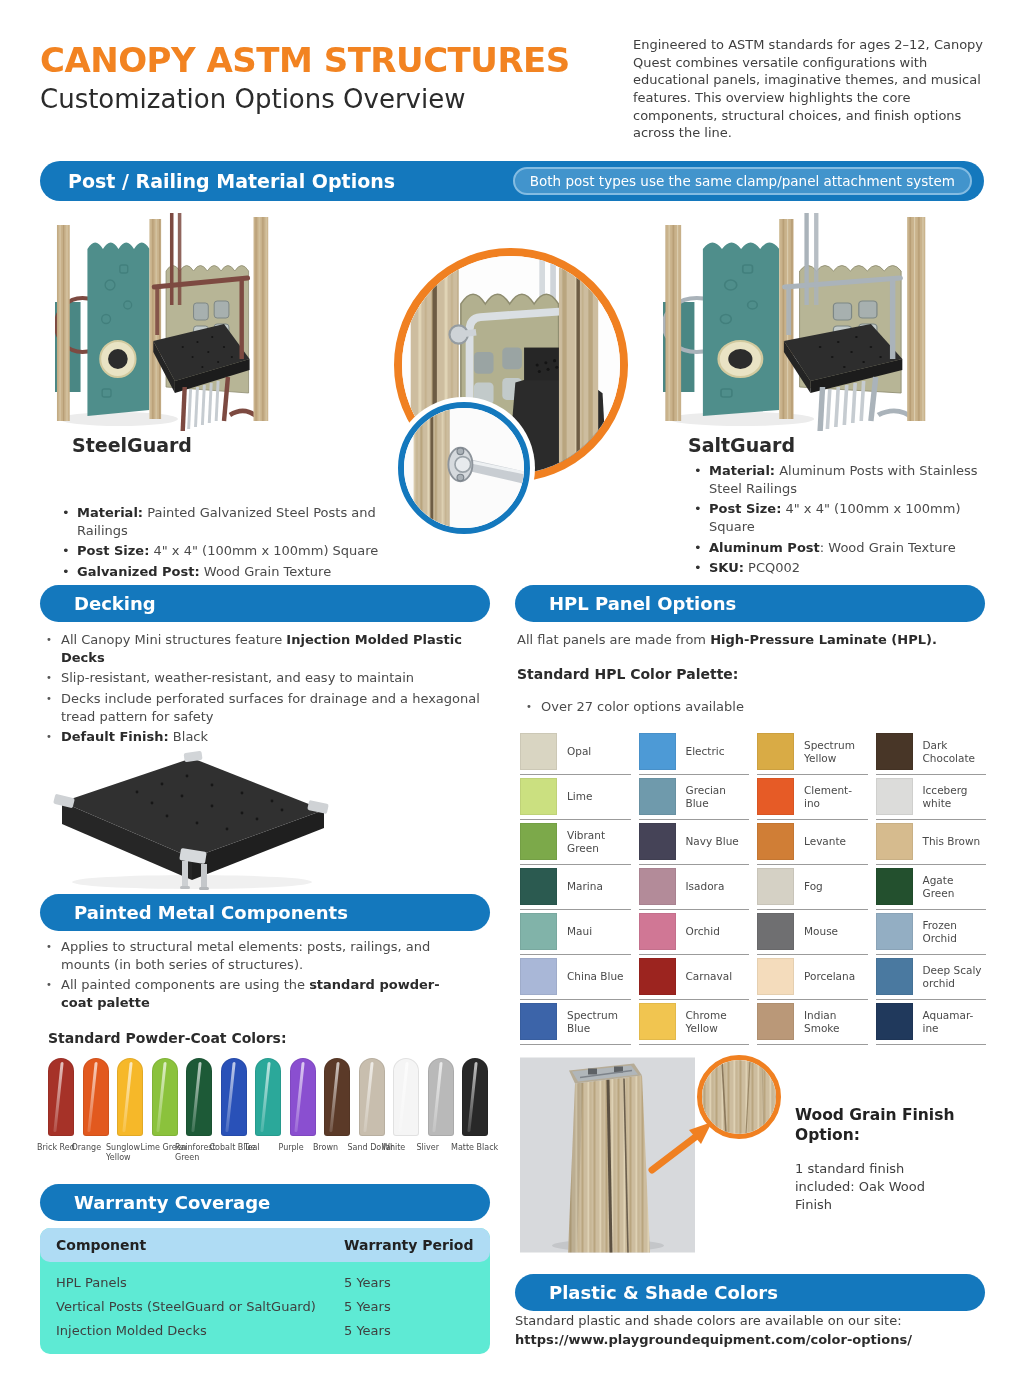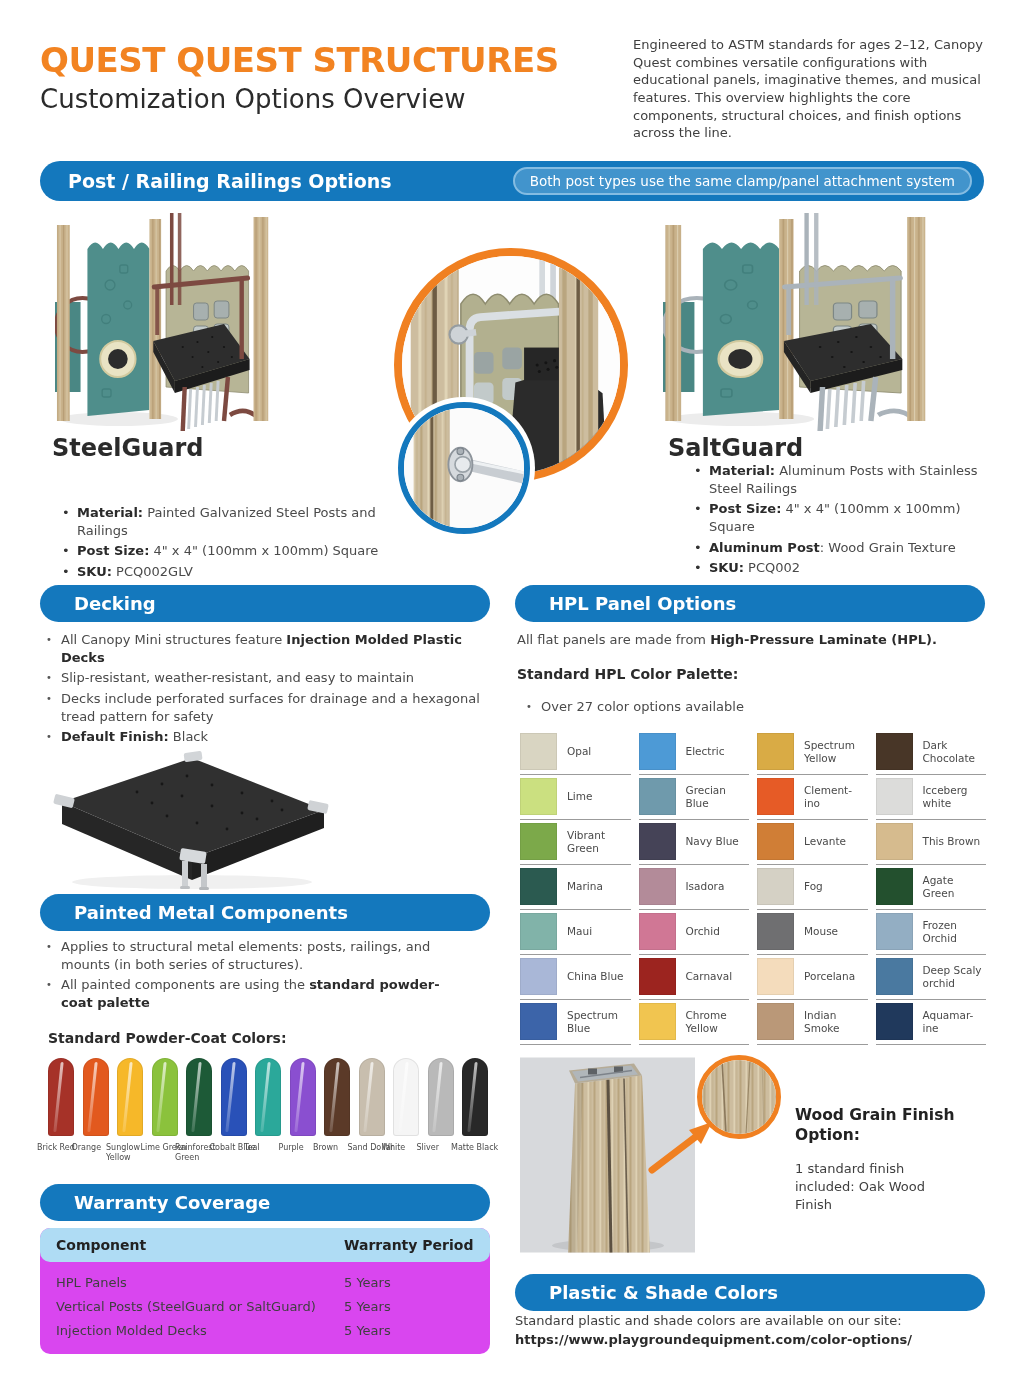--- a/index.html
+++ b/index.html
@@ -15,21 +15,21 @@
   
   .banner{background:#1478bd;color:#fff;font-weight:700;border-radius:20px;
           display:flex;align-items:center;box-sizing:border-box;}
   .banner-lg{height:40px;font-size:19px;padding-left:28px;}
   .banner-sm{height:37px;font-size:18px;padding-left:34px;border-radius:18.5px;}
   .pill{position:absolute;right:12px;top:6px;height:28px;line-height:24px;
         background:#4294cc;border:2px solid #84bce2;border-radius:15px;
         padding:0 15px;font-size:13.5px;font-weight:400;box-sizing:border-box;color:#fff;white-space:nowrap;}
 
   
-  .prod-title{font-size:24px;font-weight:700;color:#2b2b2b;}
+  .prod-title{font-size:19px;font-weight:700;color:#2b2b2b;margin-left:20px;}
   ul.bullets{list-style:none;margin:0;padding:0;font-size:13px;line-height:1.36;color:#4a4a4a;}
   ul.bullets li{position:relative;padding-left:15px;margin-bottom:3px;}
   ul.bullets li::before{content:"•";position:absolute;left:0;top:0;color:#333;}
   ul.bullets li b{color:#2b2b2b;}
   ul.bullets-sm li::before{font-size:10px;top:2px;color:#555;}
 
   .bold-label{font-size:14px;font-weight:700;color:#2b2b2b;}
 
   
   .hpl-grid{display:grid;grid-template-columns:repeat(4,1fr);column-gap:8px;}
@@ -41,21 +41,21 @@
   .pc-row{display:flex;justify-content:space-between;}
   .pc-col{display:flex;flex-direction:column;align-items:center;width:34px;}
   .pc-post{position:relative;width:26px;height:78px;border-radius:13px 13px 3px 3px;
            overflow:hidden;box-shadow:inset 0 0 0 1px rgba(0,0,0,0.08);}
   .pc-post::after{content:"";position:absolute;left:34%;top:5%;width:11%;height:90%;
            background:linear-gradient(to bottom,rgba(255,255,255,0.7),rgba(255,255,255,0.15));
            transform:skewX(-6deg);border-radius:3px;}
   .pc-lb{margin-top:7px;width:48px;text-align:left;font-size:8px;line-height:1.25;color:#4a4a4a;}
 
   
-  .w-table{background:#d946ef;border-radius:10px;box-sizing:border-box;padding-bottom:12px;}
+  .w-table{background:#5eead4;border-radius:10px;box-sizing:border-box;padding-bottom:12px;}
   .w-head{background:#afdcf4;border-radius:10px;height:34px;display:flex;align-items:center;
           padding:0 16px;font-size:14px;font-weight:700;color:#222;}
   .w-row{display:flex;padding:0 16px;height:24px;align-items:center;font-size:13px;color:#3f3f3f;}
   .w-row:first-of-type{margin-top:8px;}
   .w-c1{flex:1;}
   .w-c2{width:130px;}
   .w-h1{flex:1;} .w-h2{width:130px;}
 
   
   .circle{border-radius:50%;overflow:hidden;background:#fff;box-sizing:border-box;}
@@ -142,26 +142,26 @@
     <path d="M132,180 L130,224" stroke="currentColor" stroke-width="4.5"></path>
     <path d="M176,170 L172,214" stroke="currentColor" stroke-width="4.5"></path>
     <path d="M178,208 q16,-10 30,4" stroke="currentColor" stroke-width="4.5" fill="none"></path>
     <rect x="202" y="10" width="15" height="204" fill="url(#wood)"></rect>
   </g>
 </defs>
 </svg>
 
 <div class="page">
 
-  <div class="abs hdr-title" style="left:40px;top:40px;">QUEST QUEST STRUCTURES</div>
+  <div class="abs hdr-title" style="left:40px;top:40px;">CANOPY ASTM STRUCTURES</div>
   <div class="abs hdr-sub" style="left:40px;top:84px;">Customization Options Overview</div>
   <div class="abs hdr-intro" style="left:633px;top:36px;width:356px;">Engineered to ASTM standards for ages 2–12, Canopy Quest combines versatile configurations with educational panels, imaginative themes, and musical features. This overview highlights the core components, structural choices, and finish options across the line.</div>
 
   <div class="abs banner banner-lg" style="left:40px;top:161px;width:944px;">
-    <span>Post / Railing Railings Options</span>
+    <span>Post / Railing Material Options</span>
     <span class="pill">Both post types use the same clamp/panel attachment system</span>
   </div>
 
   <div class="abs" style="left:55px;top:207px;width:226px;height:224px;color:#7d4a41;">
     <svg width="226" height="224" viewBox="0 0 230 224" preserveAspectRatio="none">
         <use href="#playScene"></use>
       </svg>
   </div>
   <div class="abs" style="left:663px;top:207px;width:278px;height:224px;color:#aab3ba;">
     <svg width="278" height="224" viewBox="0 0 230 224" preserveAspectRatio="none">
@@ -209,20 +209,21 @@
       <circle cx="47" cy="36" r="2.8" fill="#aab1b7" stroke="#7c848c" stroke-width="1"></circle>
       <circle cx="47" cy="58" r="2.8" fill="#aab1b7" stroke="#7c848c" stroke-width="1"></circle>
       <circle cx="49" cy="47" r="6.5" fill="#e7eaed" stroke="#9aa2a8" stroke-width="1.4"></circle>
     </svg>
   </div>
 
   <div class="abs prod-title" style="left:52px;top:434px;">SteelGuard</div>
   <ul class="abs bullets" style="left:62px;top:484px;width:345px;margin-top:20px;">
       <li><b>Material:</b><span> Painted Galvanized Steel Posts and Railings</span></li>
       <li><b>Post Size:</b><span> 4" x 4" (100mm x 100mm) Square</span></li>
+      <li><b>Galvanized Post:</b><span> Wood Grain Texture</span></li>
       <li><b>SKU:</b><span> PCQ002GLV</span></li>
     </ul>
 
   <div class="abs prod-title" style="left:668px;top:434px;">SaltGuard</div>
   <ul class="abs bullets" style="left:694px;top:462px;width:315px;">
       <li><b>Material:</b><span> Aluminum Posts with Stainless Steel Railings</span></li>
       <li><b>Post Size:</b><span> 4" x 4" (100mm x 100mm) Square</span></li>
       <li><b>Aluminum Post</b><span>: Wood Grain Texture</span></li>
       <li><b>SKU:</b><span> PCQ002</span></li>
     </ul>

